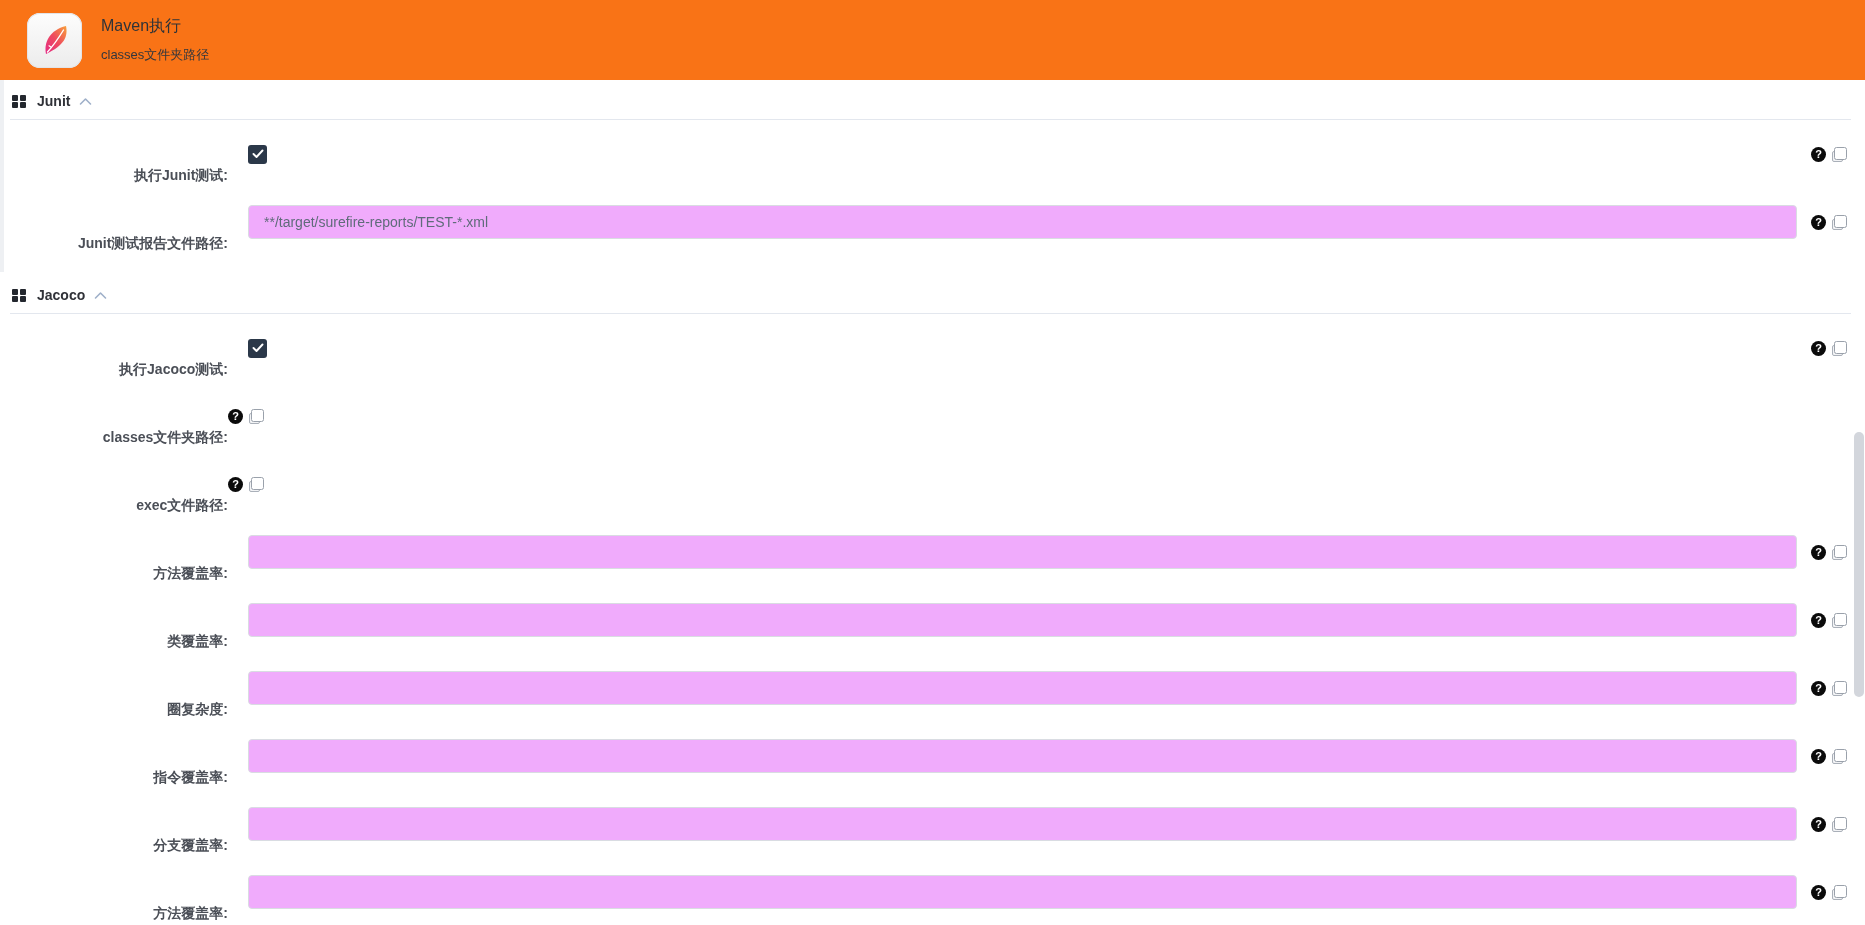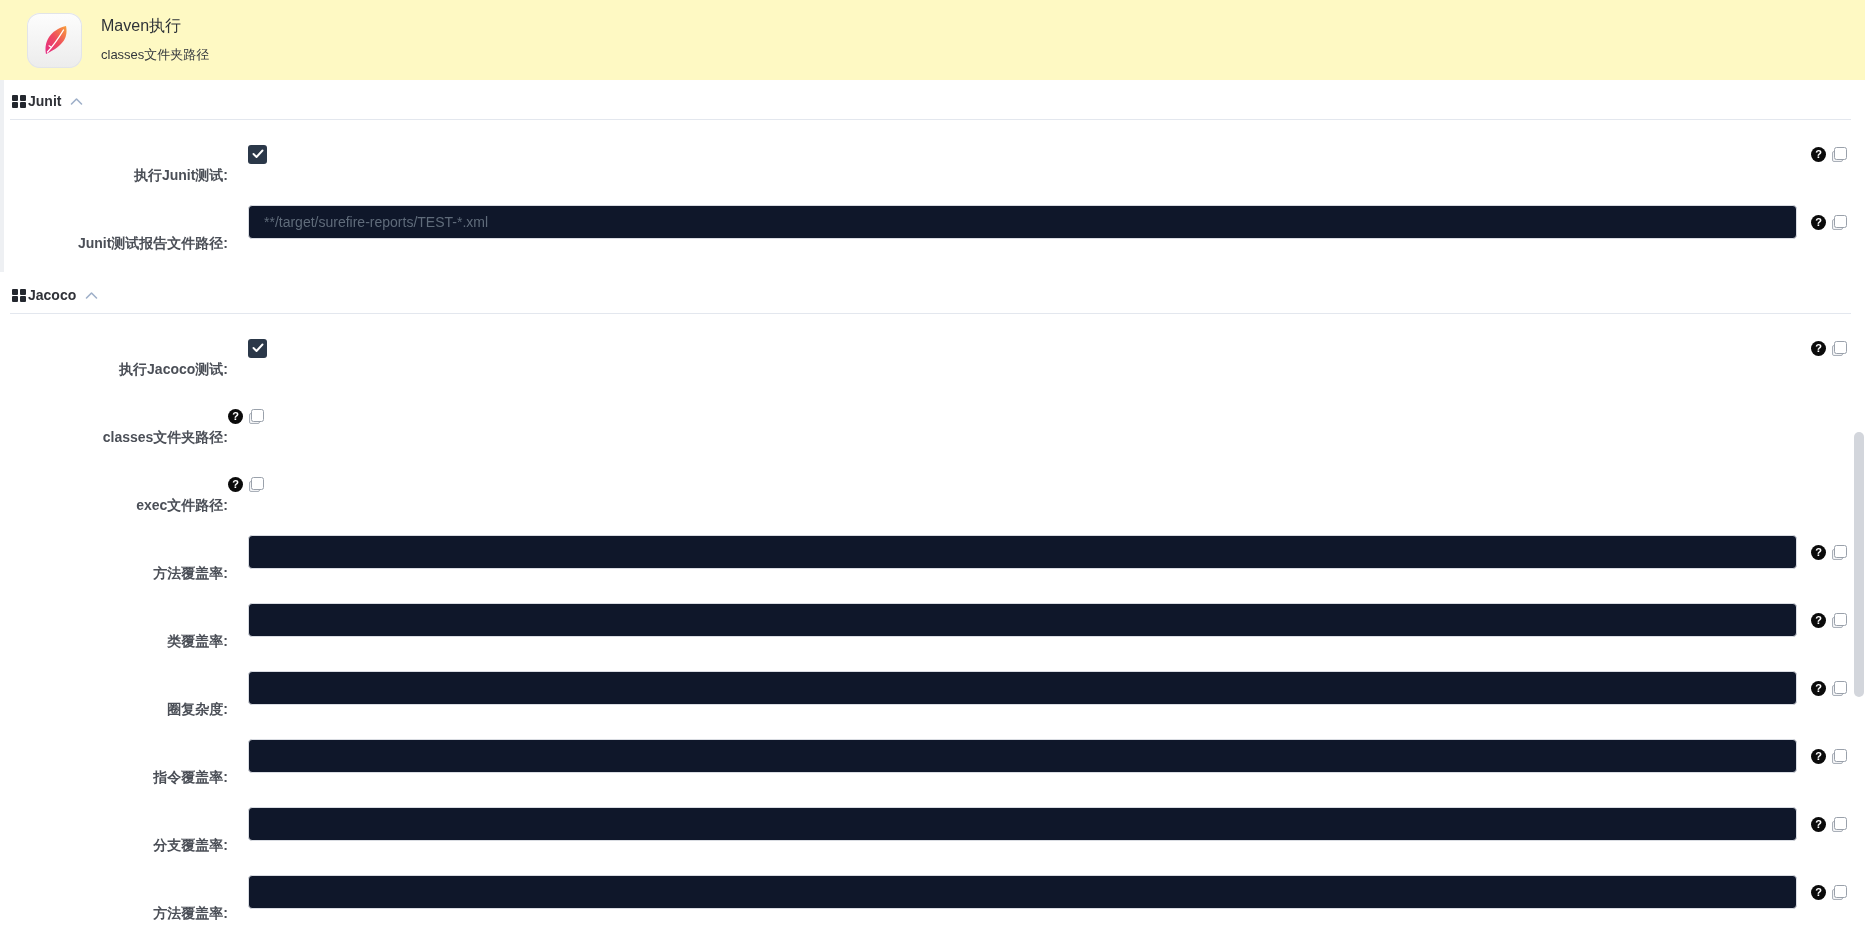--- a/index.html
+++ b/index.html
@@ -1,45 +1,45 @@
 <!DOCTYPE html>
 <html><head>
 <meta charset="utf-8">
 <style>
   * { margin:0; padding:0; box-sizing:border-box; }
   html,body { width:1865px; height:925px; overflow:hidden; background:#ffffff;
     font-family:"Liberation Sans","DejaVu Sans",sans-serif; }
 
   
-  .app-header { height:80px; background:#fef9c3; display:flex; align-items:center; padding-left:27px; }
+  .app-header { height:80px; background:#f97316; display:flex; align-items:center; padding-left:27px; }
   .app-icon { width:55px; height:55px; border-radius:13px; background:linear-gradient(180deg,#fdfdfd 0%,#ececec 100%);
     box-shadow:0 0 0 1px #e2e4e8 inset; display:flex; align-items:center; justify-content:center; }
   .app-titles { margin-left:19px; display:flex; flex-direction:column; gap:9px; }
   .app-title { font-size:16px; color:#2f3338; }
   .app-subtitle { font-size:13px; color:#33373d; }
 
   
   .left-strip { position:absolute; left:0; top:80px; width:4px; height:192px; background:#eef0f3; }
 
   
   .section-header { display:flex; align-items:center; height:30px; margin-left:12px; }
   .section-header.first { margin-top:6px; }
   .section-header.later { margin-top:24px; }
   .grid-icon { width:13px; height:13px; display:grid; grid-template-columns:6px 6px; grid-template-rows:6px 6px; gap:1.5px; }
   .grid-icon i { background:#23272e; border-radius:1px; }
-  .section-title { margin-left:3px; font-size:14px; font-weight:bold; color:#303238; }
+  .section-title { margin-left:12px; font-size:14px; font-weight:bold; color:#303238; }
   .caret { margin-left:9px; display:inline-flex; }
   .divider { border:none; border-top:1px solid #e3e7ee; margin:3px 14px 0 10px; }
 
   
   .form-row { display:flex; align-items:center; height:68px; }
   .row-label { width:228px; text-align:right; font-size:14px; font-weight:bold; color:#4b4f57; flex:none;margin-top:43px; }
   .row-control { flex:1 1 auto; margin:0 14px 0 20px; display:flex; align-items:center; }
   .text-input { width:100%; height:34px; border:1px solid #d9dce2; border-radius:4px; padding:0 15px;
-    font-size:14px; color:#5f6b7a; outline:none; background:#0f172a;
+    font-size:14px; color:#5f6b7a; outline:none; background:#f0abfc;
     font-family:"Liberation Sans","DejaVu Sans",sans-serif; }
   .checkbox { width:19px; height:19px; border-radius:3px; background:#2b3849; display:flex;
     align-items:center; justify-content:center; cursor:pointer; }
   .checkbox svg { display:block; }
 
   .row-icons { flex:none; width:38px; display:flex; align-items:center; gap:6px; margin-right:16px; }
   .help-icon { width:15px; height:15px; border-radius:50%; background:#0b0b0b; color:#fff; font-size:11px;
     font-weight:bold; display:flex; align-items:center; justify-content:center; cursor:pointer; }
   .copy-icon { position:relative; width:15px; height:15px; cursor:pointer; }
   .copy-icon::before { content:""; position:absolute; left:0; bottom:0; width:9px; height:9px;

